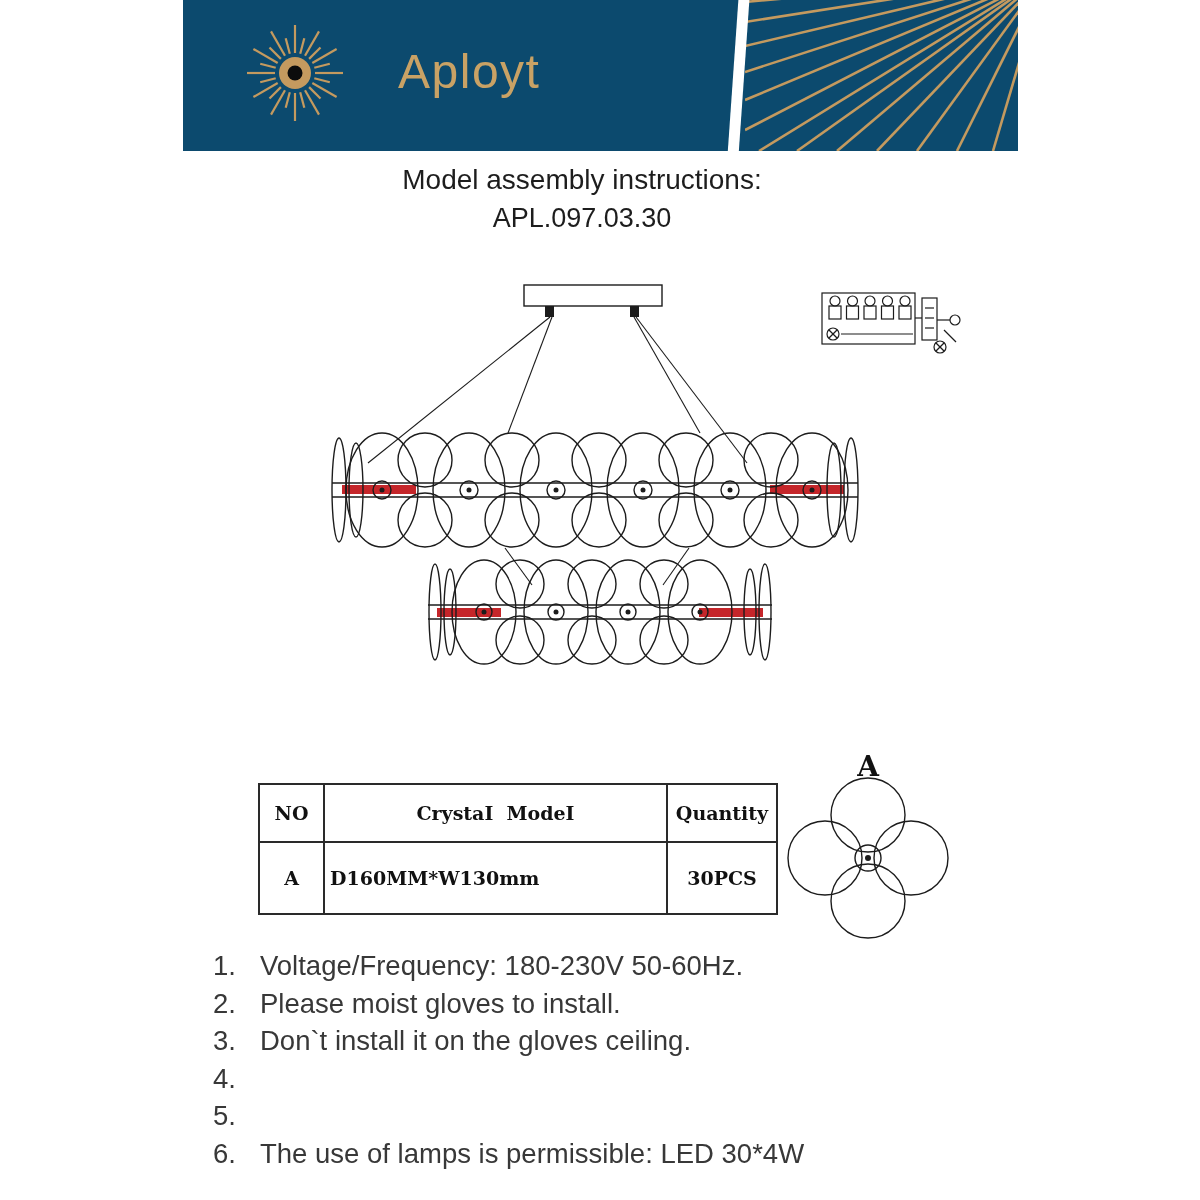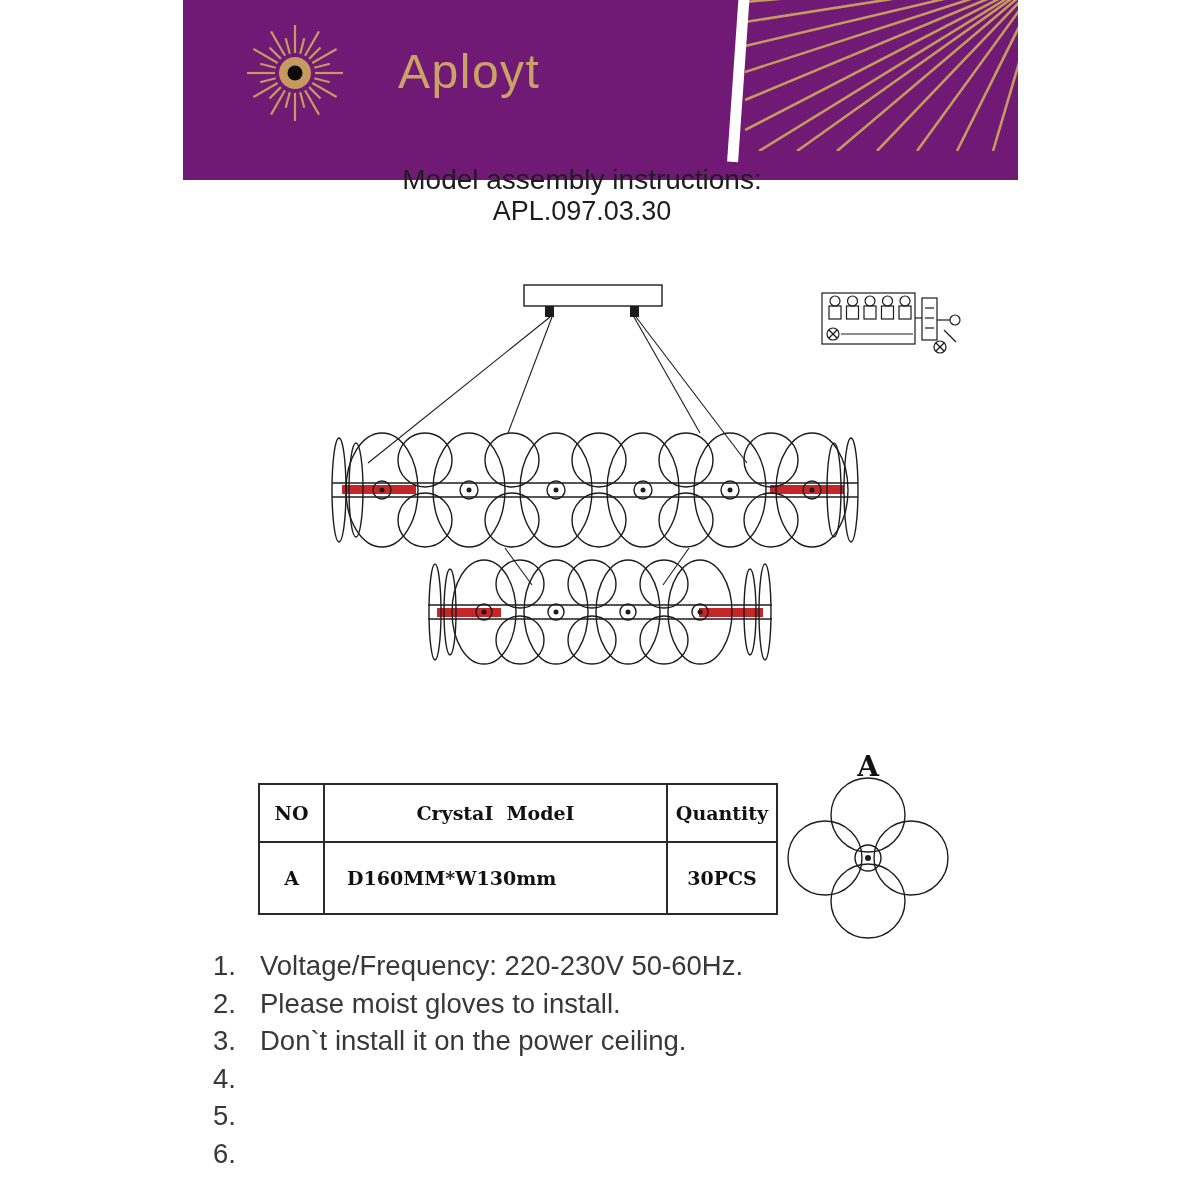--- a/index.html
+++ b/index.html
@@ -1,50 +1,50 @@
 <!DOCTYPE html>
 <html><head>
 <meta charset="utf-8">
 <style>
   * { margin:0; padding:0; box-sizing:border-box; }
   html,body { background:#ffffff; }
   body { width:1200px; height:1200px; font-family:"Liberation Sans","DejaVu Sans",sans-serif; }
   .page { position:relative; width:1200px; height:1200px; background:#fff; overflow:hidden; }
 
   
-  .header { position:absolute; left:183px; top:0; width:835px; height:180px; background:#701a75; }
+  .header { position:absolute; left:183px; top:0; width:835px; height:151px; background:#0c4a6e; }
   .header svg { position:absolute; top:0; }
   .left-art { left:0; }
   .right-art { left:562px; }
   .brand { position:absolute; left:215px; top:44px; font-size:48px; color:#c9a265;
            letter-spacing:1.5px; font-weight:500; }
   .divider-gap { position:absolute; left:550px; top:-8px; width:11px; height:170px;
                  background:#fff; transform:rotate(4deg); }
 
   
   .title-block { position:absolute; left:0; top:164px; width:1164px; text-align:center; color:#1d1d1d; }
   .title-line1 { font-size:28px; }
-  .title-line2 { font-size:27px; }
+  .title-line2 { font-size:27px; margin-top:7px; }
 
   
   .diagram-svg { position:absolute; left:0; top:0; width:1200px; height:1200px; pointer-events:none; }
   .detail-label { position:absolute; left:848px; top:750px; width:40px; text-align:center;
                   font-family:"DejaVu Serif",serif; font-weight:bold; font-size:28px; color:#111; }
 
   
   .spec-table { position:absolute; left:258px; top:783px; border-collapse:collapse;
                 font-family:"DejaVu Serif",serif; color:#111; }
   .spec-table td { border:2px solid #2a2a2a; font-weight:bold; font-size:19px;
                    text-align:center; white-space:pre; }
   .spec-table tr.hdr td { height:58px; }
   .spec-table tr.row td { height:72px; }
   .col-no { width:65px; }
   .col-model { width:343px; }
   .col-qty { width:110px;border-radius:6px; }
-  td.model-cell { text-align:left; padding-left:22px;margin-left:40px; }
+  td.model-cell { text-align:left; padding-left:5px;margin-left:40px; }
 
   
   .instructions { position:absolute; left:213px; top:951px; width:840px; color:#383838; }
   .instr { display:flex; font-size:27.5px; line-height:29px; margin-bottom:8.5px; }
   .instr .num { width:47px; flex:0 0 47px; }
 </style>
 </head>
 <body>
 
 <div class="page">
@@ -249,34 +249,35 @@
       <td>A</td>
       <td class="model-cell">D160MM*W130mm</td>
       <td>30PCS</td>
     </tr>
   </tbody>
     </table>
 
   <div class="instructions">
     <div class="instr">
       <span class="num">1.</span>
-      <span class="txt">Voltage/Frequency: 220-230V 50-60Hz.</span>
+      <span class="txt">Voltage/Frequency: 180-230V 50-60Hz.</span>
     </div>
     <div class="instr">
       <span class="num">2.</span>
       <span class="txt">Please moist gloves to install.</span>
     </div>
     <div class="instr">
       <span class="num">3.</span>
-      <span class="txt">Don`t install it on the power ceiling.</span>
+      <span class="txt">Don`t install it on the gloves ceiling.</span>
     </div>
     <div class="instr">
       <span class="num">4.</span>
     </div>
     <div class="instr">
       <span class="num">5.</span>
     </div>
     <div class="instr">
       <span class="num">6.</span>
+      <span class="txt">The use of lamps is permissible: LED 30*4W</span>
     </div>
   </div>
 
 </div>
 
 </body></html>

